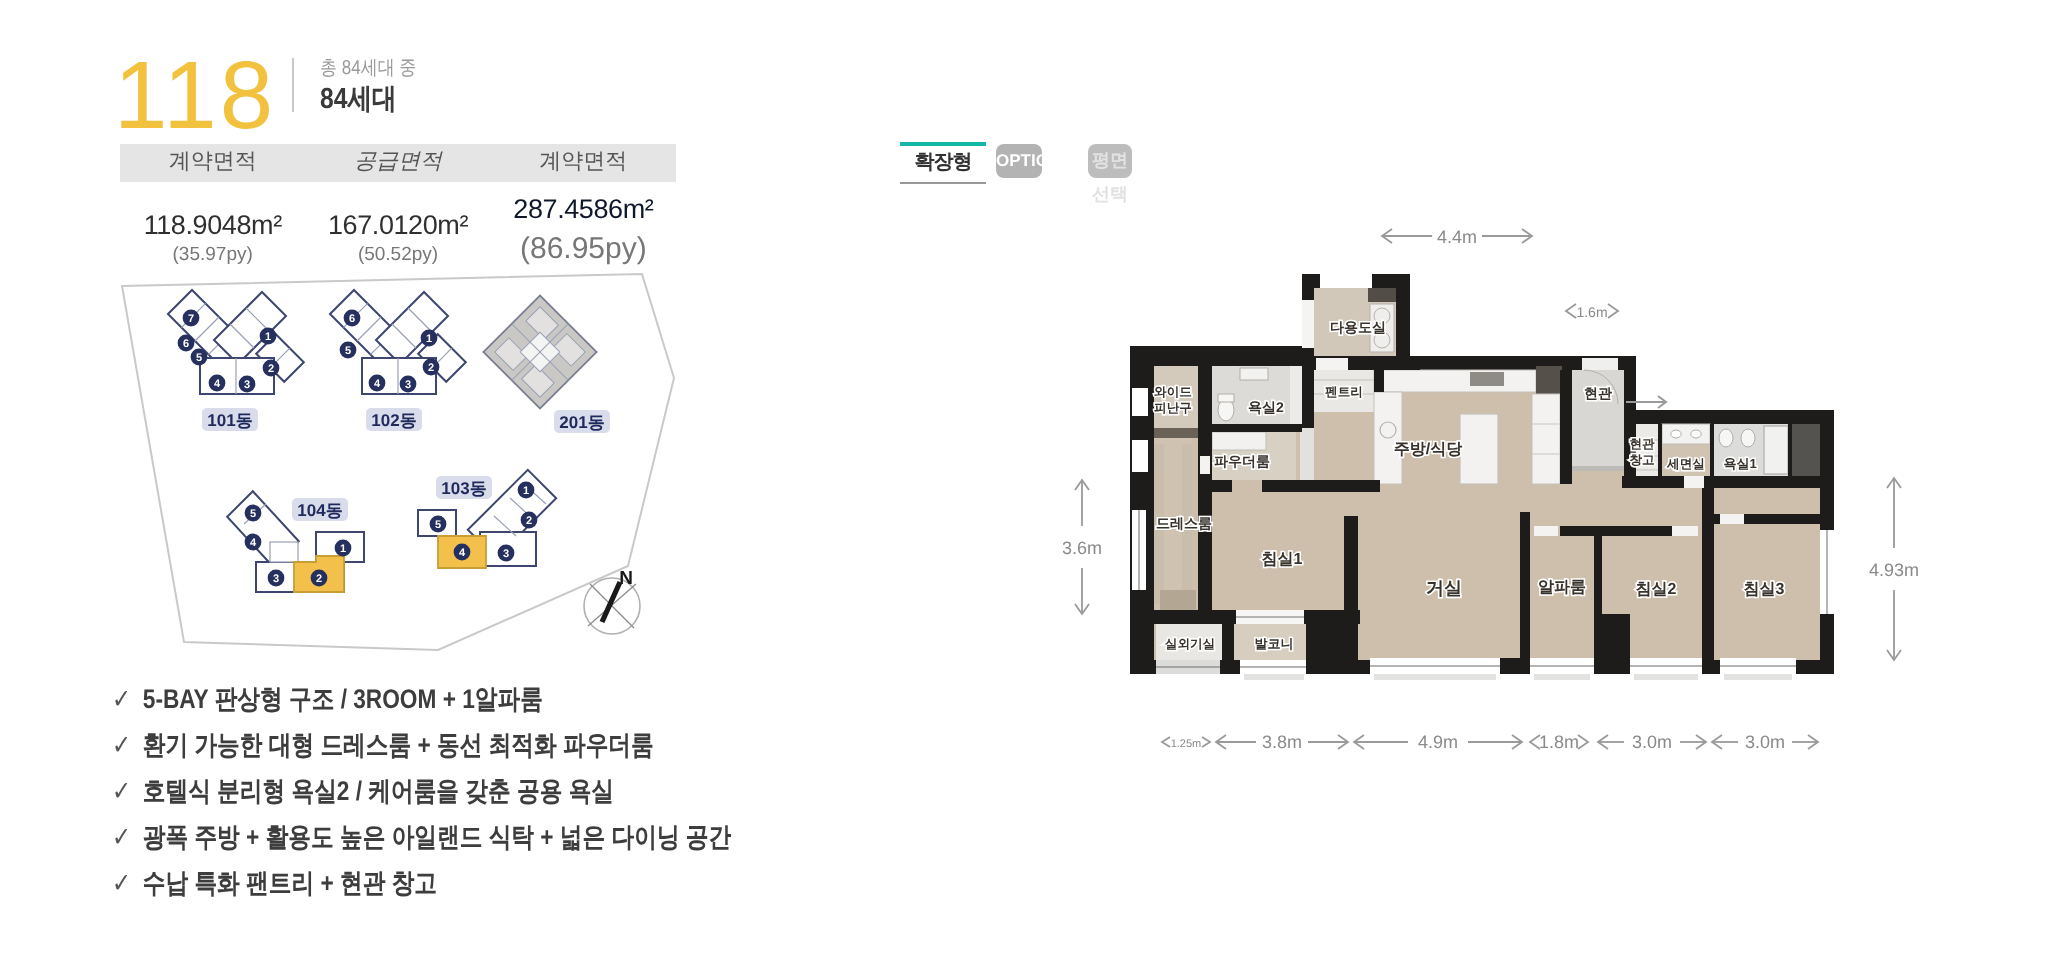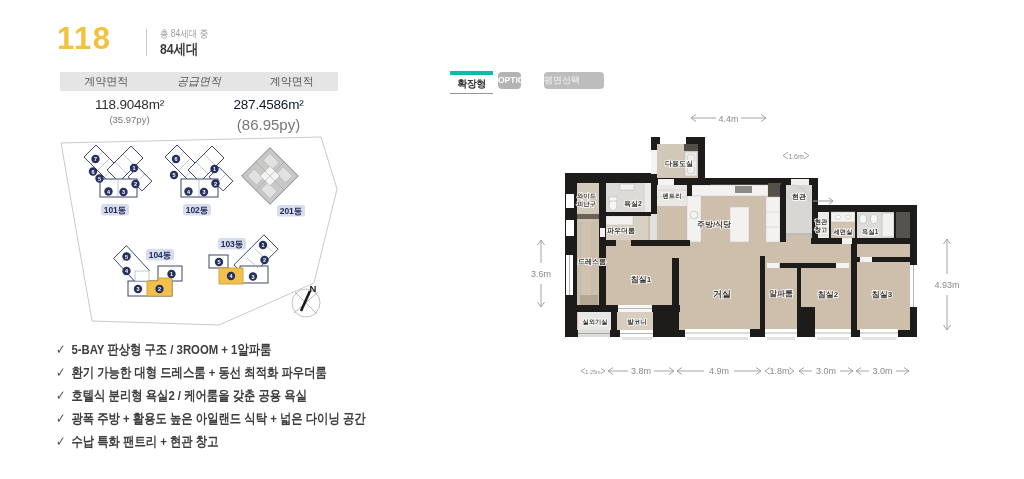--- a/index.html
+++ b/index.html
@@ -4,38 +4,42 @@
 <style>
 html,body{margin:0;padding:0;background:#fff;}
 .page{position:relative;width:1024px;height:479px;background:#fff;overflow:hidden;
   font-family:"Liberation Sans",sans-serif;}
 .abs{position:absolute;}
 </style>
 </head>
 <body>
 <div class="page">
 
-<div class="abs" style="left:57px;top:21px;font-size:31px;font-weight:bold;color:#f2c23e;letter-spacing:1.5px;">118</div>
+<div class="abs" style="left:57px;top:21px;font-size:48px;font-weight:normal;color:#f2c23e;letter-spacing:1.5px;">118</div>
 
 <div class="abs" style="left:146px;top:29px;width:1px;height:27px;background:#c9c9c9;"></div>
 
 <div class="abs" style="left:160px;top:27px;font-size:10px;color:#9a9a9a;transform:scaleX(0.85);transform-origin:0 0;">총 84세대 중</div>
 
 <div class="abs" style="left:160px;top:40px;font-size:14.5px;font-weight:bold;color:#3a3a3a;transform:scaleX(0.85);transform-origin:0 0;">84세대</div>
 
 <div class="abs" style="left:60px;top:72px;width:278px;height:19px;background:#e5e5e5;display:flex;">
   <div style="flex:1;text-align:center;font-size:11px;color:#555;line-height:19px;">계약면적</div>
   <div style="flex:1;text-align:center;font-size:11px;color:#555;line-height:19px;font-style:italic;">공급면적</div>
   <div style="flex:1;text-align:center;font-size:11px;color:#555;line-height:19px;">계약면적</div>
 </div>
 
-<div class="abs" style="left:60px;top:97px;width:278px;display:flex;">
+<div class="abs" style="left:60px;top:97px;width:278px;display:flex;align-items:flex-end;">
   <div style="flex:1;text-align:center;">
     <div style="font-size:13.5px;font-weight:500;color:#2f2f2f;letter-spacing:-0.2px;">118.9048m²</div>
     <div style="font-size:9.5px;color:#777;margin-top:2px;">(35.97py)</div>
+  </div>
+  <div style="flex:1;text-align:center;">
+    <div style="font-size:13.5px;font-weight:500;color:#2f2f2f;letter-spacing:-0.2px;">167.0120m²</div>
+    <div style="font-size:9.5px;color:#777;margin-top:2px;">(50.52py)</div>
   </div>
   <div style="flex:1;text-align:center;">
     <div style="font-size:13.5px;font-weight:500;color:#0f172a;letter-spacing:-0.2px;">287.4586m²</div>
     <div style="font-size:15px;color:#777;margin-top:4px;">(86.95py)</div>
   </div>
 </div>
 
 <svg class="abs" style="left:50px;top:125px;" width="300" height="210" viewBox="50 125 300 210">
 
   <polygon points="61,143 321,137 337,189 314,283 219,325 92,321" fill="none" stroke="#c9c9c9" stroke-width="1"></polygon>
@@ -188,25 +192,25 @@
 
   <div><span style="color:#555;margin-right:7px;font-weight:normal;">✓</span>환기 가능한 대형 드레스룸 + 동선 최적화 파우더룸</div>
 
   <div><span style="color:#555;margin-right:7px;font-weight:normal;">✓</span>호텔식 분리형 욕실2 / 케어룸을 갖춘 공용 욕실</div>
 
   <div><span style="color:#555;margin-right:7px;font-weight:normal;">✓</span>광폭 주방 + 활용도 높은 아일랜드 식탁 + 넓은 다이닝 공간</div>
 
   <div><span style="color:#555;margin-right:7px;font-weight:normal;">✓</span>수납 특화 팬트리 + 현관 창고</div>
 </div>
 
-<div class="abs" style="left:450px;top:71px;width:43px;height:18px;border-top:4px solid #14b8a6;border-bottom:1px solid #999;text-align:center;font-size:10px;letter-spacing:-0.5px;font-weight:bold;color:#333;line-height:18px;">확장형</div>
+<div class="abs" style="left:450px;top:71px;width:43px;height:18px;border-top:2px solid #14b8a6;border-bottom:1px solid #999;text-align:center;font-size:10px;letter-spacing:-0.5px;font-weight:bold;color:#333;line-height:18px;">확장형</div>
 
 <div class="abs" style="left:498px;top:72px;width:23px;height:17px;background:#b3b3b3;border-radius:4px;text-align:center;font-size:8.5px;font-weight:bold;color:#fff;line-height:17px;">OPTION</div>
 
-<div class="abs" style="left:544px;top:72px;width:60px;height:17px;background:#bdbdbd;border-radius:4px;font-size:9px;font-weight:bold;color:#e2e2e2;line-height:17px;">평면선택</div>
+<div class="abs" style="left:544px;top:72px;width:22px;height:17px;background:#bdbdbd;border-radius:4px;text-align:center;font-size:9px;font-weight:bold;color:#e2e2e2;line-height:17px;">평면선택</div>
 
 <svg class="abs" style="left:520px;top:100px;" width="470" height="290" viewBox="520 100 470 290" font-family="Liberation Sans,sans-serif">
 
   <path d="M565,173 L651,173 L651,137 L705,137 L705,178 L818,178 L818,205 L917,205 L917,337 L565,337 Z" fill="#1d1c1b"></path>
 
   <path d="M577,183 L651,183 L651,144 L698,144 L698,185 L812,185 L812,212 L910,212 L910,330 L577,330 Z" fill="#cdbfab"></path>
 
   <rect x="657" y="144" width="41" height="36" fill="#d1c8b9"></rect>
 
   <rect x="684" y="144" width="14" height="7" fill="#524d47"></rect>

